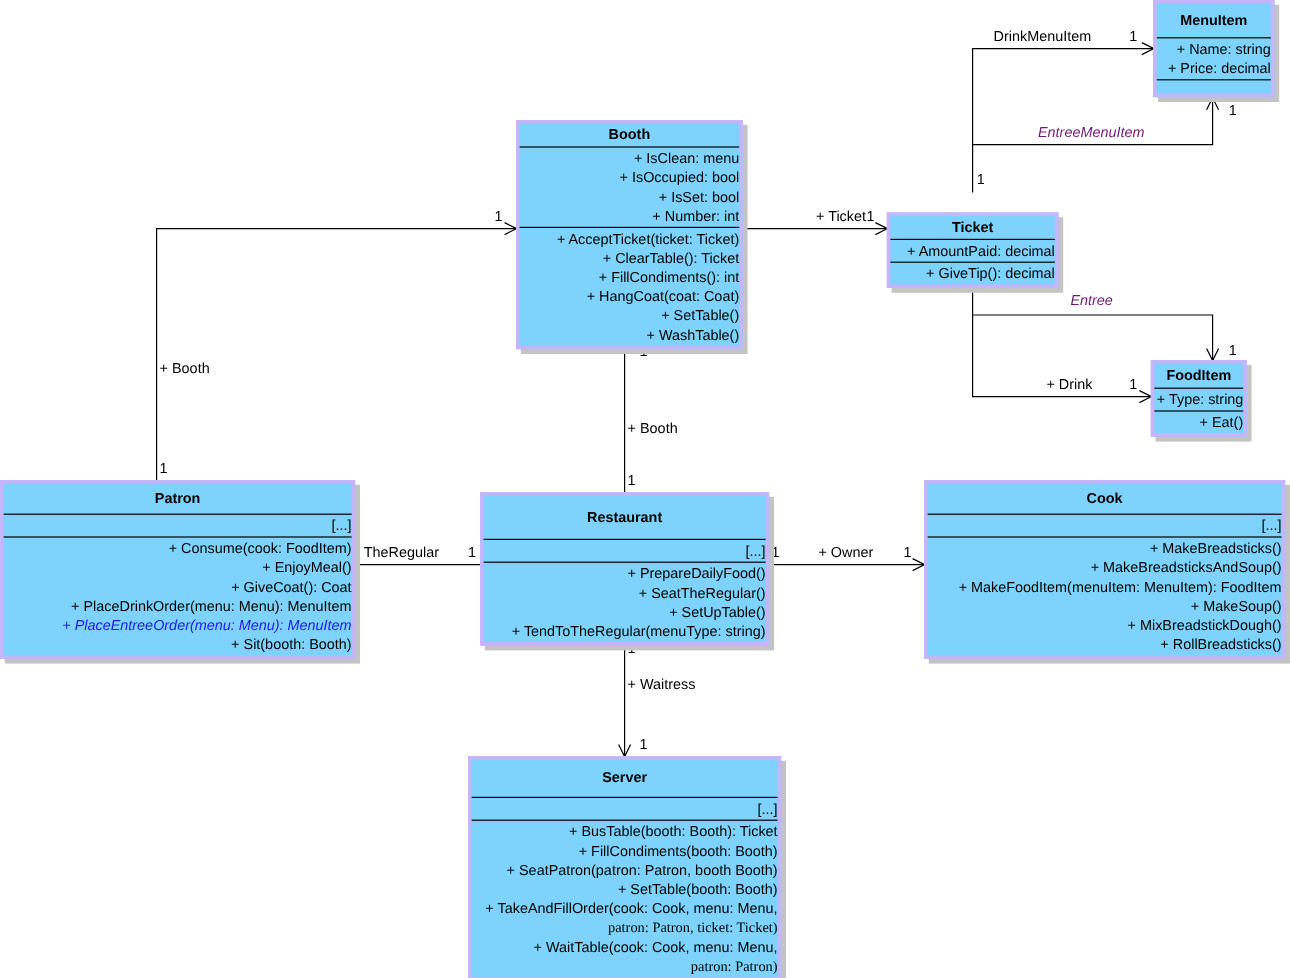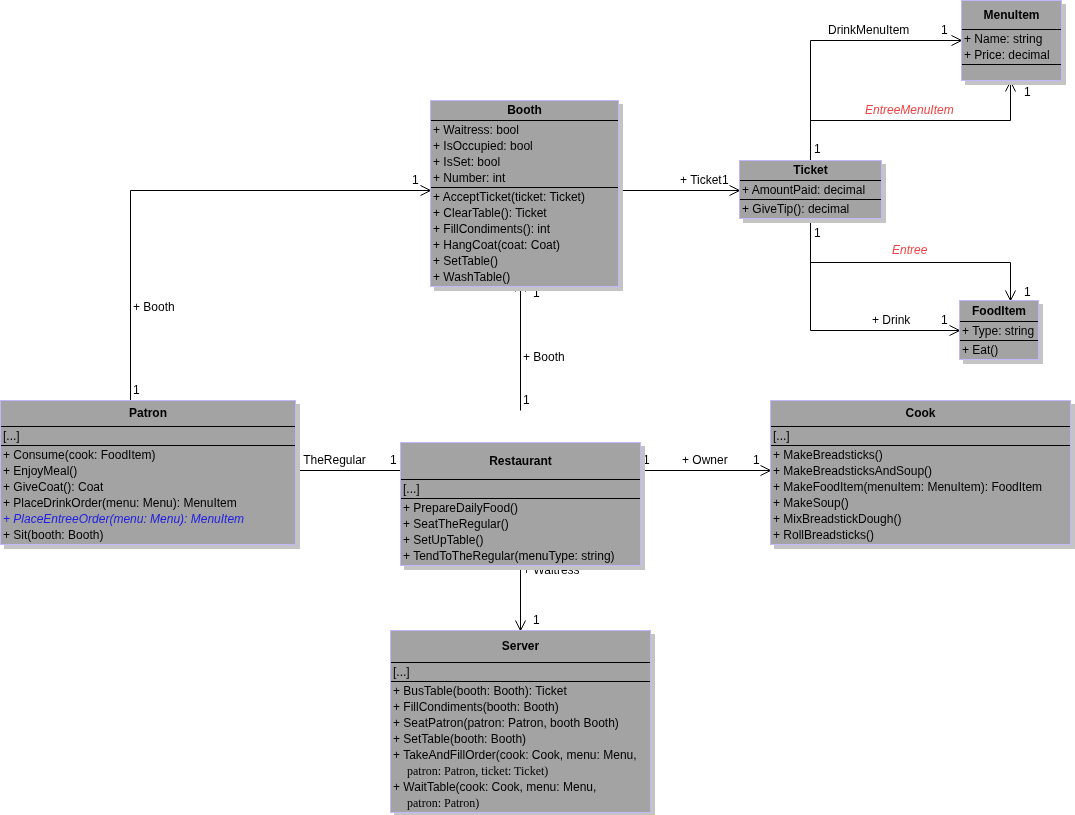--- a/index.html
+++ b/index.html
@@ -1,28 +1,28 @@
 <!DOCTYPE html>
 <html><head>
 <meta charset="utf-8">
 <style>
   html, body { margin:0; padding:0; background:#ffffff; }
   body { width:1075px; height:815px; position:relative; overflow:hidden;
          font-family:"Liberation Sans", sans-serif; font-size:12px; color:#000; }
   svg.wires { position:absolute; left:0; top:0; width:1075px; height:815px; }
-  .cls { position:absolute; background:#a3a3a3; border:1px solid #c4b5fd;
+  .cls { position:absolute; background:#7dd3fc; border:3px solid #c4b5fd;
          box-shadow:4px 4px 0 #c4c4c4; box-sizing:border-box; }
   .cls .title { font-weight:bold; text-align:center; border-bottom:1px solid #000; }
-  .cls .sec { border-bottom:1px solid #000; padding:1px 0 1px 2px; }
+  .cls .sec { border-bottom:1px solid #000; padding:1px 0 1px 2px;text-align:right; }
   .cls .sec:last-child { border-bottom:none; }
   .cls .row { height:16px; line-height:16px; white-space:nowrap; }
   .cls .row.cont { padding-left:14px;font-family:Liberation Serif, serif; }
   .cls .row.abstract { font-style:italic; color:#2020e0; }
   .lbl { position:absolute; white-space:nowrap; line-height:14px; font-size:12px; }
-  .lbl.abstract { font-style:italic; color:#ef4444; }
+  .lbl.abstract { font-style:italic; color:#701a75; }
 </style>
 </head>
 <body>
 
 <svg class="wires" xmlns="http://www.w3.org/2000/svg">
   <g stroke="#000" stroke-width="1" fill="none">
 
     <polyline points="611.5,190.5 739.5,190.5"></polyline>
     <polyline points="729.5,185.5 739.5,190.5 729.5,195.5"></polyline>
 
@@ -87,36 +87,36 @@
 <span class="lbl" style="left:682px;top:453px">+ Owner</span>
 <span class="lbl" style="left:753px;top:453px">1</span>
 
 <span class="lbl" style="left:523px;top:533px">1</span>
 <span class="lbl" style="left:523px;top:563px">+ Waitress</span>
 <span class="lbl" style="left:533px;top:613px">1</span>
 
 <div class="cls" style="left:430px;top:100px;width:189px;">
   <div class="title" style="height:19px;line-height:19px;">Booth</div>
   <div class="sec">
-    <div class="row">+ Waitress: bool</div>
+    <div class="row">+ IsClean: menu</div>
     <div class="row">+ IsOccupied: bool</div>
     <div class="row">+ IsSet: bool</div>
     <div class="row">+ Number: int</div>
   </div>
   <div class="sec">
     <div class="row">+ AcceptTicket(ticket: Ticket)</div>
     <div class="row">+ ClearTable(): Ticket</div>
     <div class="row">+ FillCondiments(): int</div>
     <div class="row">+ HangCoat(coat: Coat)</div>
     <div class="row">+ SetTable()</div>
     <div class="row">+ WashTable()</div>
   </div>
 </div>
 
-<div class="cls" style="left:739px;top:160px;width:143px;">
+<div class="cls" style="left:739px;top:177px;width:143px;">
   <div class="title" style="height:19px;line-height:19px;">Ticket</div>
   <div class="sec">
     <div class="row">+ AmountPaid: decimal</div>
   </div>
   <div class="sec">
     <div class="row">+ GiveTip(): decimal</div>
   </div>
 </div>
 
 <div class="cls" style="left:961px;top:0px;width:101px;height:81px;">
@@ -146,21 +146,21 @@
   <div class="sec">
     <div class="row">+ Consume(cook: FoodItem)</div>
     <div class="row">+ EnjoyMeal()</div>
     <div class="row">+ GiveCoat(): Coat</div>
     <div class="row">+ PlaceDrinkOrder(menu: Menu): MenuItem</div>
     <div class="row abstract">+ PlaceEntreeOrder(menu: Menu): MenuItem</div>
     <div class="row">+ Sit(booth: Booth)</div>
   </div>
 </div>
 
-<div class="cls" style="left:400px;top:410px;width:241px;margin-top:32px;">
+<div class="cls" style="left:400px;top:410px;width:241px;">
   <div class="title" style="height:36px;line-height:36px;">Restaurant</div>
   <div class="sec">
     <div class="row">[...]</div>
   </div>
   <div class="sec">
     <div class="row">+ PrepareDailyFood()</div>
     <div class="row">+ SeatTheRegular()</div>
     <div class="row">+ SetUpTable()</div>
     <div class="row">+ TendToTheRegular(menuType: string)</div>
   </div>

